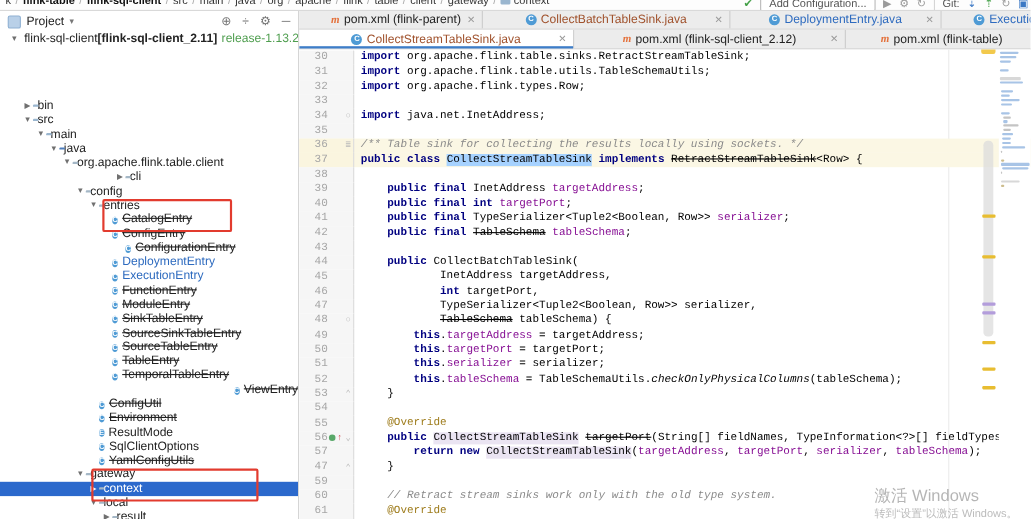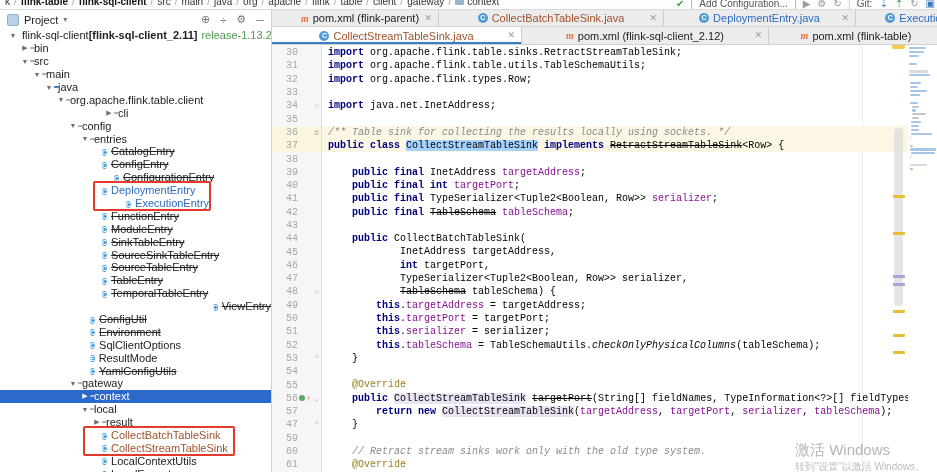--- a/index.html
+++ b/index.html
@@ -162,21 +162,21 @@
       </span>
     </div>
     <div class="tree" id="tree">
         <div class="trow" style="padding-left: 8px;">
           <span class="arrow">▼</span>
           <span class="ticon"><span class="proj-root-ic"></span></span>
           <span>flink-sql-client</span>
           <span class="t-bold"> [flink-sql-client_2.11]</span>
           <span class="t-green lblgap"> release-1.13.2-rc2 (relea</span>
         </div>
-        <div class="trow" style="padding-left: 20px;">
+        <div class="trow" style="padding-left: 20px; margin-top: 48px;">
           <span class="arrow">▶</span>
           <span class="ticon"><span class="fold-ic"></span></span>
           <span>bin</span>
         </div>
         <div class="trow" style="padding-left: 20px;">
           <span class="arrow">▼</span>
           <span class="ticon"><span class="fold-ic"></span></span>
           <span>src</span>
         </div>
         <div class="trow" style="padding-left: 32px;">
@@ -222,21 +222,21 @@
         <div class="trow" style="padding-left: 104px;">
           <span class="noarrow"></span>
           <span class="ticon"><span class="cic">C</span></span>
           <span class="strike">ConfigurationEntry</span>
         </div>
         <div class="trow" style="padding-left: 92px;">
           <span class="noarrow"></span>
           <span class="ticon"><span class="cic">C</span></span>
           <span class="t-blue">DeploymentEntry</span>
         </div>
-        <div class="trow" style="padding-left: 116px;">
+        <div class="trow" style="padding-left: 92px;">
           <span class="noarrow"></span>
           <span class="ticon"><span class="cic">C</span></span>
           <span class="t-blue">ExecutionEntry</span>
         </div>
         <div class="trow" style="padding-left: 92px;">
           <span class="noarrow"></span>
           <span class="ticon"><span class="cic">C</span></span>
           <span class="strike">FunctionEntry</span>
         </div>
         <div class="trow" style="padding-left: 92px;">
@@ -276,30 +276,30 @@
         </div>
         <div class="trow" style="padding-left: 80px;">
           <span class="noarrow"></span>
           <span class="ticon"><span class="cic">C</span></span>
           <span class="strike">ConfigUtil</span>
         </div>
         <div class="trow" style="padding-left: 80px;">
           <span class="noarrow"></span>
           <span class="ticon"><span class="cic">C</span></span>
           <span class="strike">Environment</span>
-        </div>
-        <div class="trow" style="padding-left: 80px;">
-          <span class="noarrow"></span>
-          <span class="ticon"><span class="cic">C</span></span>
-          <span>SqlClientOptions</span>
         </div>
         <div class="trow" style="padding-left: 80px;">
           <span class="noarrow"></span>
           <span class="ticon"><span class="cic enum">E</span></span>
           <span>ResultMode</span>
+        </div>
+        <div class="trow" style="padding-left: 80px;">
+          <span class="noarrow"></span>
+          <span class="ticon"><span class="cic">C</span></span>
+          <span>SqlClientOptions</span>
         </div>
         <div class="trow" style="padding-left: 80px;">
           <span class="noarrow"></span>
           <span class="ticon"><span class="cic">C</span></span>
           <span class="strike">YamlConfigUtils</span>
         </div>
         <div class="trow" style="padding-left: 68px;">
           <span class="arrow">▼</span>
           <span class="ticon"><span class="fold-ic pkg"></span></span>
           <span>gateway</span>

